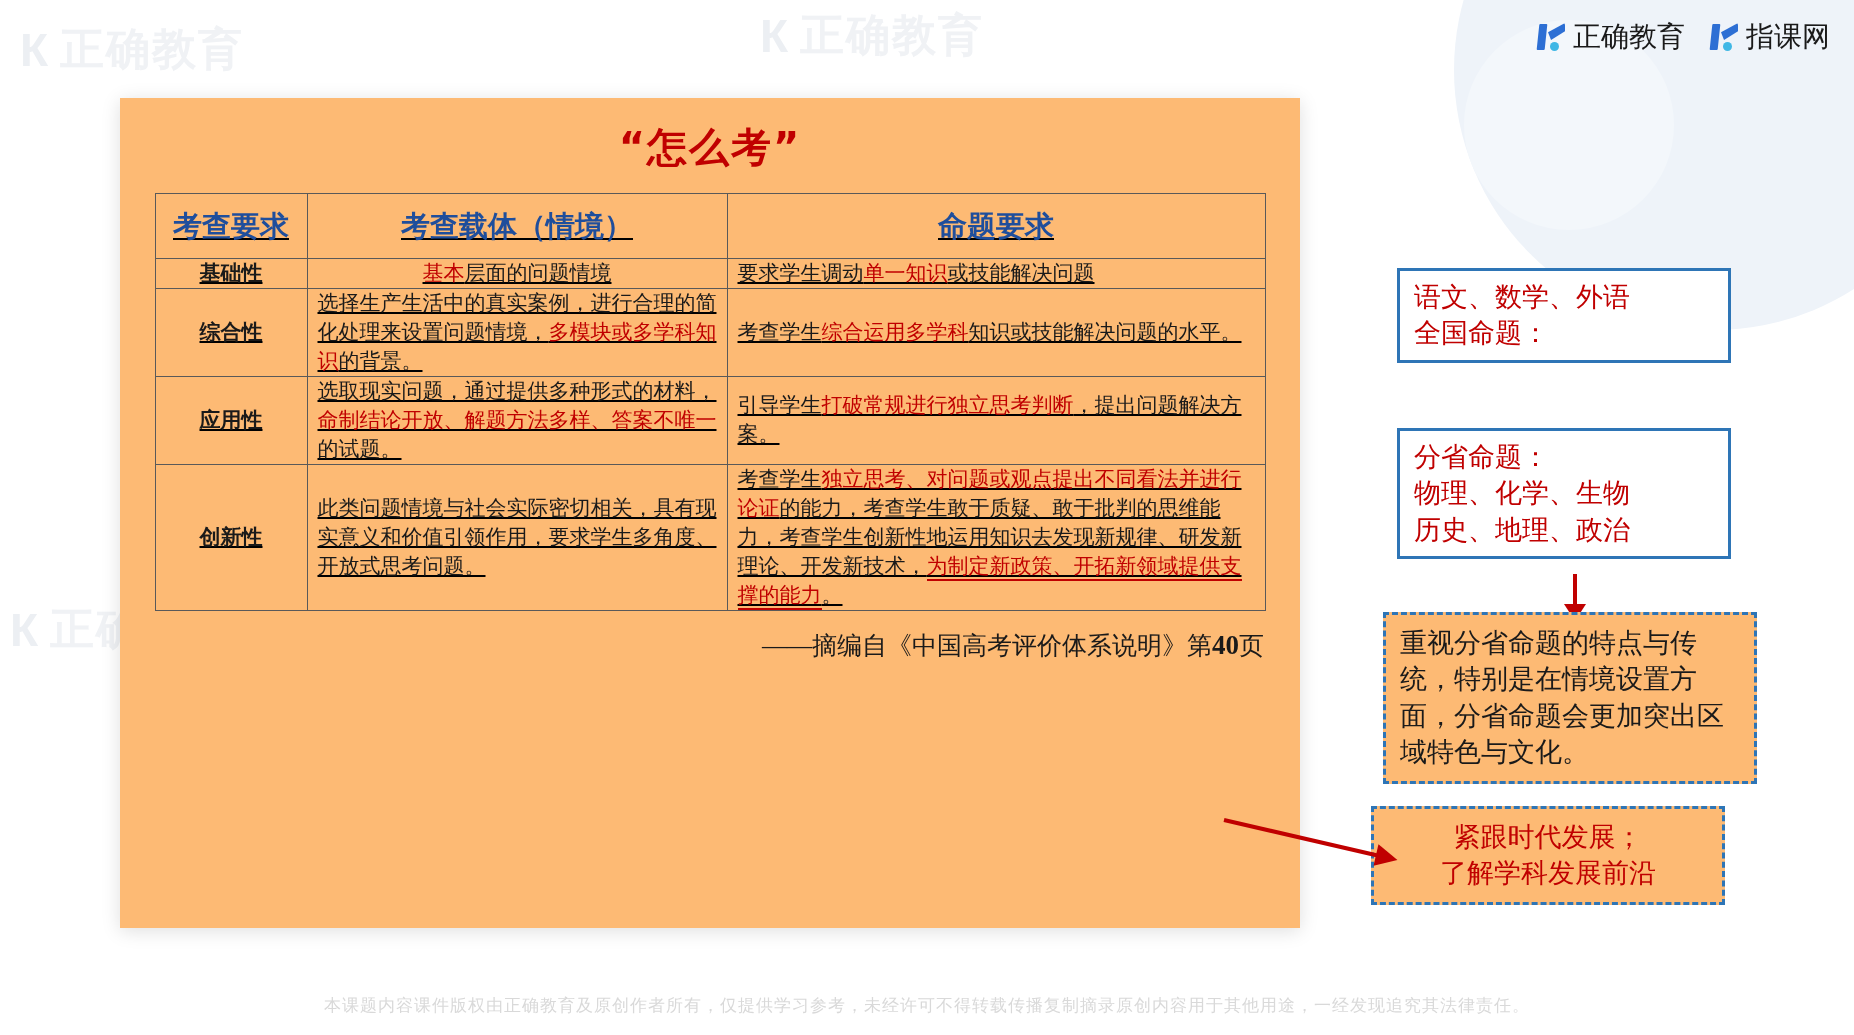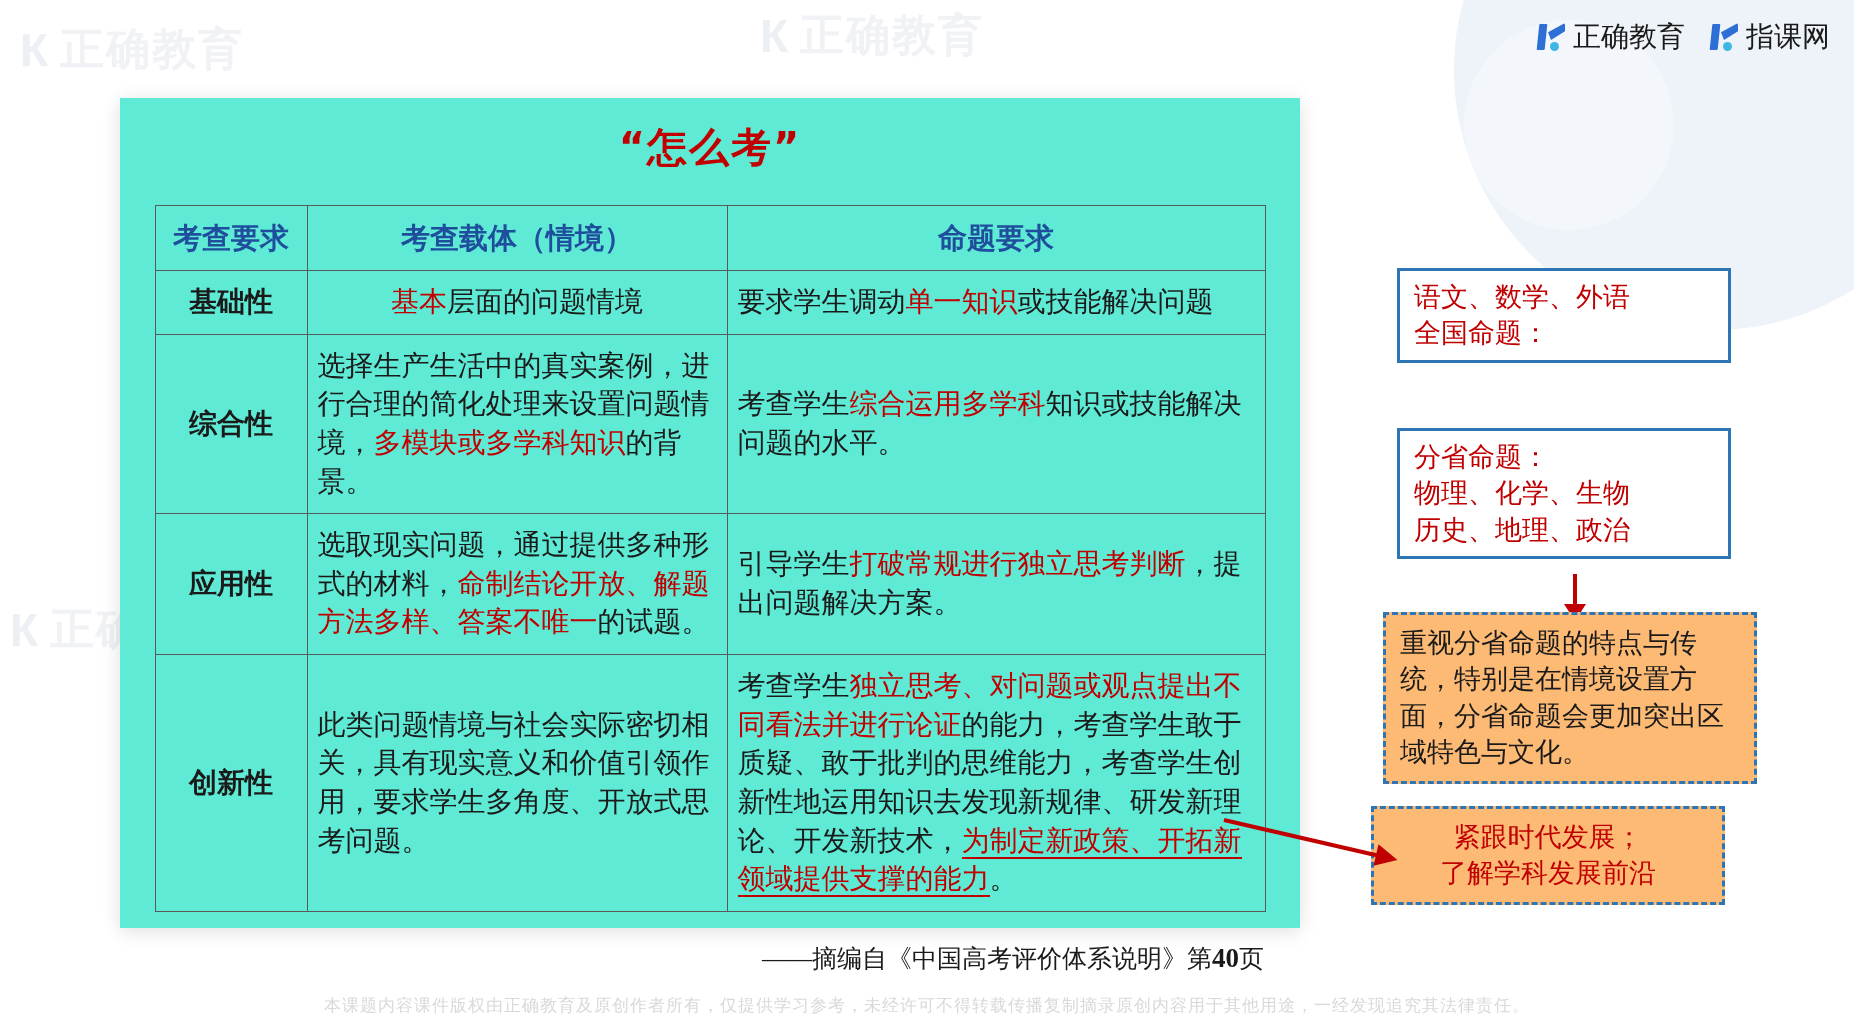--- a/index.html
+++ b/index.html
@@ -98,46 +98,47 @@
     background: #3fb7e5;
   }
 
   
   .card {
     position: absolute;
     left: 120px;
     top: 98px;
     width: 1180px;
     height: 830px;
-    background: #5eead4;
+    background: #fdba74;
     box-shadow: 0 3px 18px rgba(0,0,0,0.13);
     z-index: 3;
   }
   .card-title {
     text-align: center;
     color: #c00000;
     font-family: "DejaVu Sans", sans-serif;
     font-weight: bold;
     font-size: 40px;
     padding-top: 22px;
     padding-bottom: 14px;
     letter-spacing: 2px;
   }
 
   table.main {
     border-collapse: collapse;
     width: 1110px;
-    margin: 16px auto;
+    margin: 4px auto;
     table-layout: fixed;
+    text-decoration: underline;
   }
   table.main td, table.main th {
     border: 1.5px solid #595959;
-    padding: 12px 10px;
+    padding: 0 10px;
     vertical-align: middle;
-    font-size: 28px;
+    font-size: 21px;
     color: #1a1a1a;
     line-height: 1.38;
     font-family: "Liberation Serif", serif;
   }
   table.main th {
     color: #1f4e9c;
     font-weight: bold;
     font-size: 29px;
     text-align: center;
     padding: 12px 6px;

